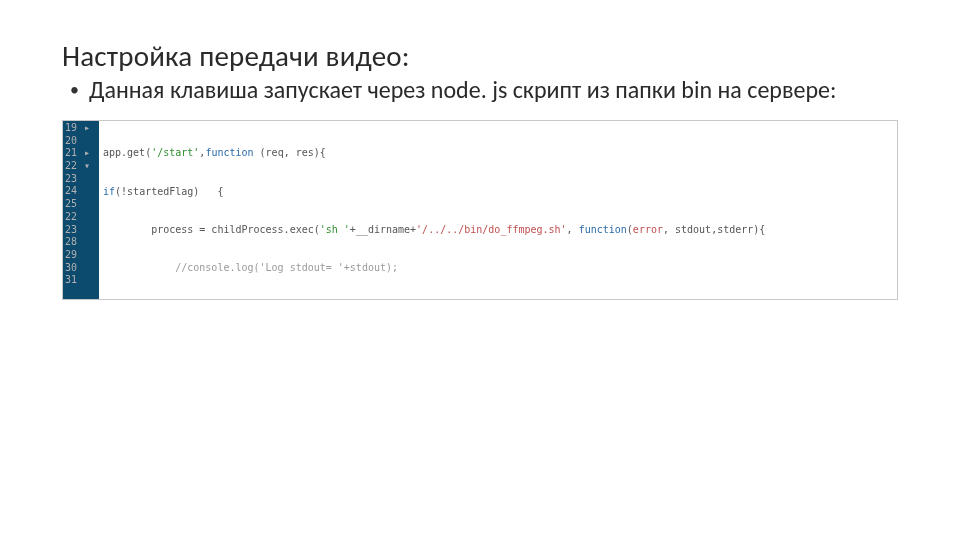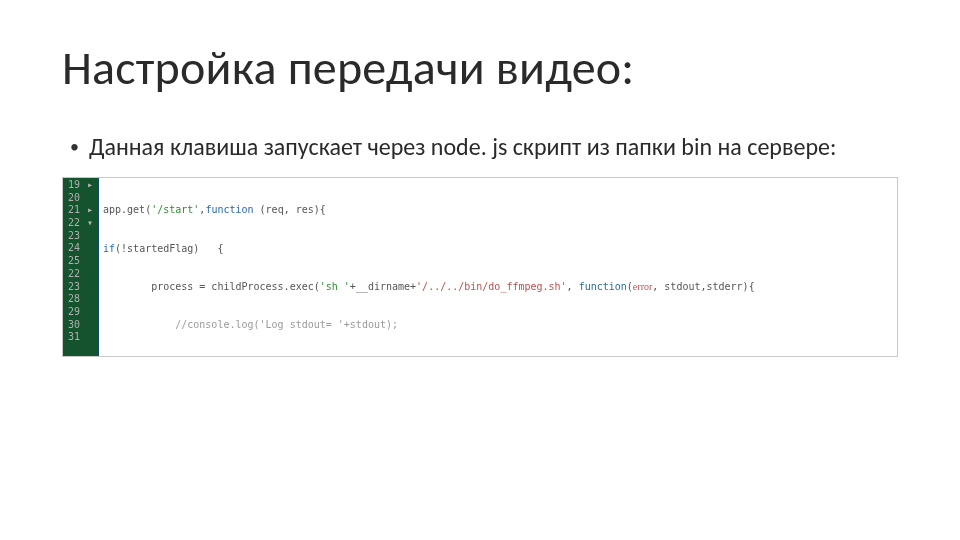--- a/index.html
+++ b/index.html
@@ -9,24 +9,23 @@
     background: #ffffff;
     font-family: "Calibri", "Segoe UI", Arial, sans-serif;
     color: #333;
     overflow: hidden;
     position: relative;
   }
   .slide {
     padding: 38px 62px 0 62px;
   }
   .title {
-    font-size: 48px;
+    font-size: 29px;
     font-weight: 400;
     color: #2a2a2a;
-    margin-bottom: 34px;
     letter-spacing: 0.2px;
   }
   .bullet-row {
     display: flex;
     align-items: flex-start;
     margin-bottom: 14px;
     padding-left: 8px;
   }
   .bullet-dot {
     flex: 0 0 auto;
@@ -46,22 +45,22 @@
     border: 1px solid #c8c8c8;
     background: #ffffff;
     height: 180px;
     overflow: hidden;
     position: relative;
   }
   .gutter {
     position: absolute;
     left: 0; top: 0; bottom: 0;
     width: 36px;
-    background: #14532d;
-    border-right: 1px solid #0c4a6e;
+    background: #0c4a6e;
+    border-right: 4px solid #0c4a6e;
     font-family: "Consolas", "Menlo", monospace;
     font-size: 10px;
     color: #b0b0b0;
     text-align: right;
     padding-right: 4px;
     padding-top: 1px;
   }
   .gutter .ln {
     height: 12.7px;
     line-height: 12.7px;
@@ -81,21 +80,21 @@
     line-height: 12.7px;
     white-space: pre;
     color: #555;
     padding-top: 1px;
   }
   .code .row { height: 12.7px; }
   .t-kw   { color: #2a6aa8; }
   .t-str  { color: #2e8f2e; }
   .t-path { color: #c05050; }
   .t-com  { color: #9a9a9a; }
-  .t-par  { color: #c05050; font-family: Liberation Serif, serif; }
+  .t-par  { color: #c05050; }
 </style>
 </head>
 <body>
 
 <div class="slide">
 
   <h1 class="title">Настройка передачи видео:</h1>
 
   <div class="bullet-row">
     <span class="bullet-dot">•</span>

